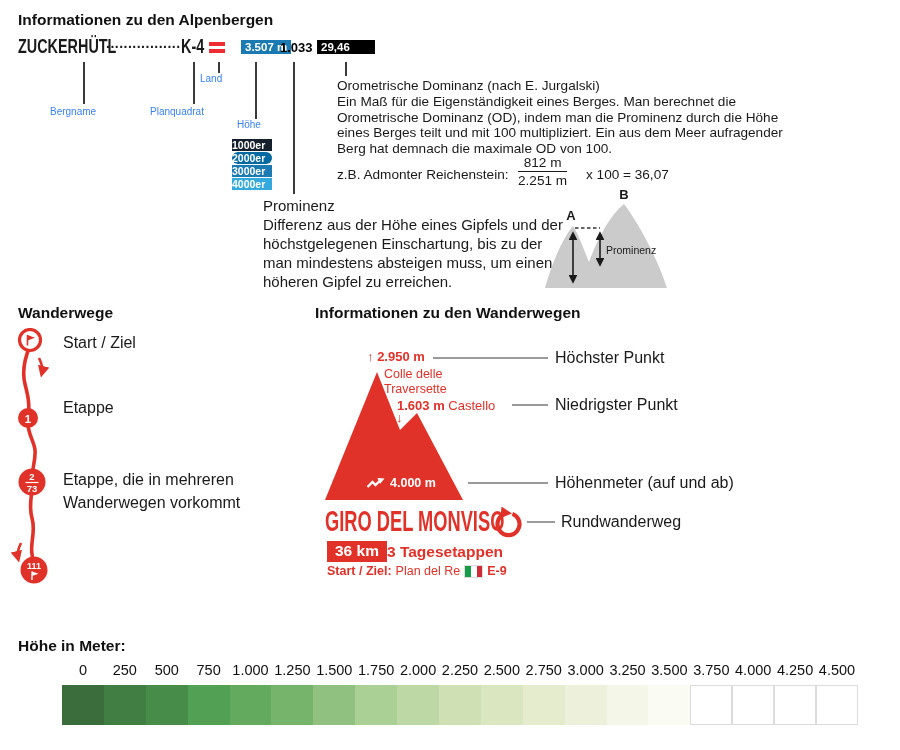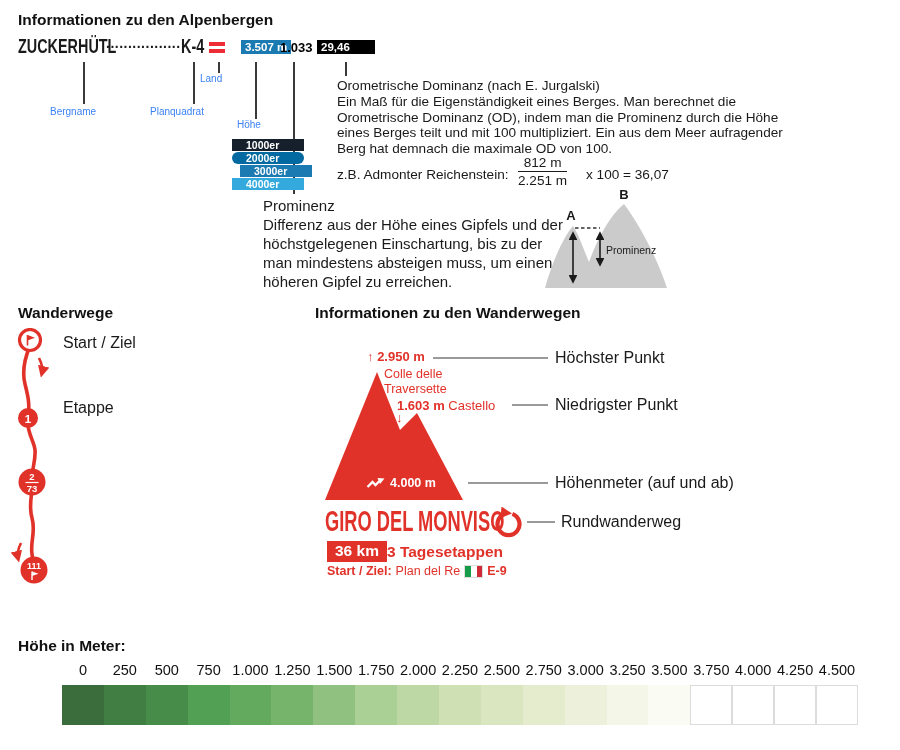--- a/index.html
+++ b/index.html
@@ -7,21 +7,21 @@
   #canvas{position:relative;width:900px;height:750px;background:#fff;overflow:hidden;}
   .abs{position:absolute;}
   .h1{font-size:15.5px;font-weight:bold;color:#111;}
   .condensed{display:inline-block;transform:scaleX(0.72);transform-origin:left center;white-space:nowrap;}
   .vline{width:1.5px;background:#3a3a3a;}
   .hleader{height:1.5px;background:#9a9a9a;}
   .callout{font-size:10px;color:#3b82f6;white-space:nowrap;}
   .badge{display:inline-block;color:#fff;font-weight:bold;font-size:11.5px;line-height:14px;height:14px;padding:0 4px;}
   .odtext{font-size:13.6px;line-height:15.6px;white-space:nowrap;}
   .promtext{font-size:15px;line-height:19px;white-space:nowrap;}
-  .hclass{width:72px;height:12px;font-size:10.5px;font-weight:bold;color:#fff;line-height:12px;padding-left:14px;box-sizing:border-box;margin-bottom:1px;}
+  .hclass{width:40px;height:12px;font-size:10.5px;font-weight:bold;color:#fff;line-height:12px;padding-left:0;box-sizing:border-box;margin-bottom:1px;}
   .wlabel{font-size:16px;line-height:23px;color:#1a1a1a;}
   .red{color:#e1322a;}
   .redbold{color:#e1322a;font-weight:bold;}
   .scale-row{display:flex;width:796px;}
   .scale-cell{flex:1;display:flex;flex-direction:column;align-items:stretch;}
   .scale-label{font-size:14.5px;text-align:center;height:18px;color:#111;white-space:nowrap;}
   .scale-swatch{height:40px;margin-top:5px;border:1px solid transparent;box-sizing:border-box;}
   .flag-at{display:inline-block;width:16px;height:11px;}
   .flag-at div{height:3.67px;}
   .flag-it{display:inline-block;width:17px;height:11px;border:0.5px solid #ddd;}
@@ -62,21 +62,21 @@
   <div class="abs callout" style="left:50px;top:106px;">Bergname</div>
   <div class="abs callout" style="left:150px;top:106px;">Planquadrat</div>
   <div class="abs callout" style="left:237px;top:119px;">Höhe</div>
 
   <div class="abs" style="left:232px;top:139px;">
 
       <div class="hclass" style="background: rgb(21, 32, 44);">1000er</div>
 
       <div class="hclass" style="background: #0369a1; border-radius: 6px;">2000er</div>
 
-      <div class="hclass" style="background: rgb(26, 122, 177); margin-left: 8px;">3000er</div>
+      <div class="hclass" style="background: rgb(26, 122, 177);">3000er</div>
 
       <div class="hclass" style="background: rgb(51, 169, 222);">4000er</div>
     </div>
 
   <div class="abs odtext" style="left:337px;top:78px;">Orometrische Dominanz  (nach E. Jurgalski)</div>
   <div class="abs" style="left:337px;top:94px;">
 
   <div class="odtext">Ein Maß für die Eigenständigkeit eines Berges. Man berechnet die</div>
       <div class="odtext">Orometrische Dominanz (OD), indem man die Prominenz durch die Höhe</div>
       <div class="odtext">eines Berges teilt und mit 100 multipliziert. Ein aus dem Meer aufragender</div>
@@ -144,20 +144,21 @@
     <circle cx="26" cy="242" r="13.5" fill="#e1322a"></circle>
     <text x="26" y="241" font-size="9" font-weight="bold" fill="#fff" text-anchor="middle">111</text>
     <g>
       <line x1="24" y1="243.5" x2="24" y2="252" stroke="#fff" stroke-width="1.4"></line>
       <polygon points="24,243.5 30.5,245.8 24,248.1" fill="#fff"></polygon>
     </g>
   </svg>
 
   <div class="abs wlabel" style="left:63px;top:331px;">Start / Ziel</div>
   <div class="abs wlabel" style="left:63px;top:396px;">Etappe</div>
+  <div class="abs wlabel" style="left:63px;top:468px;width:215px;">Etappe, die in mehreren Wanderwegen vorkommt</div>
 
   <svg class="abs" style="left:320px;top:350px;" width="150" height="150" viewBox="0 0 150 150">
     <polygon points="5,150 57,22 80,80 97,63 143,150" fill="#e1322a"></polygon>
   </svg>
 
   <div class="abs redbold" style="left:367px;top:349px;font-size:13px;white-space:nowrap;"><span>↑ </span><span>2.950 m</span></div>
   <div class="abs red" style="left:384px;top:367px;font-size:12.5px;line-height:14.5px;">
     <div>Colle delle</div>
     <div>Traversette</div>
   </div>

